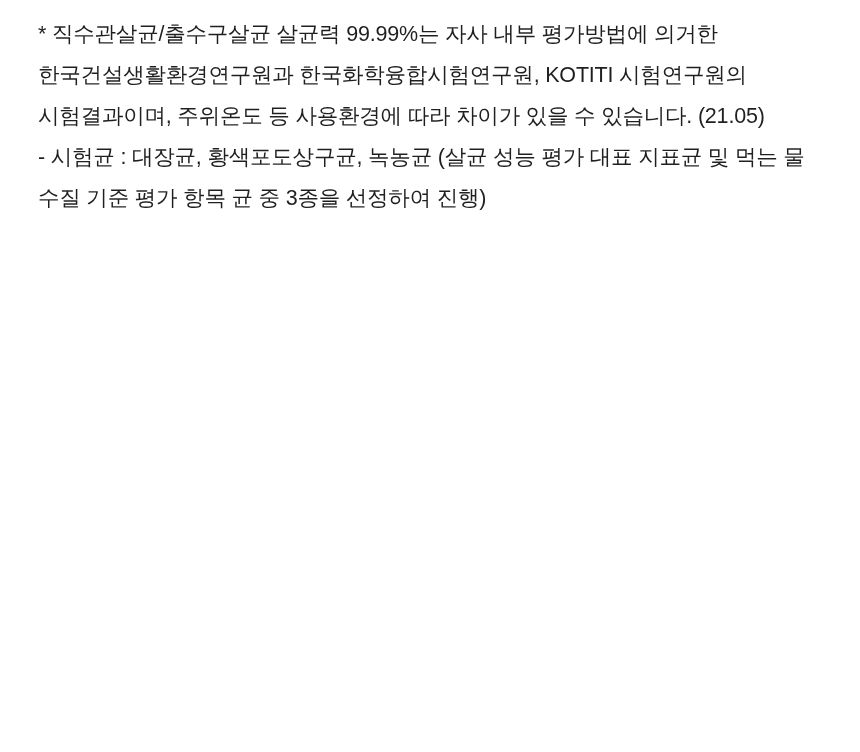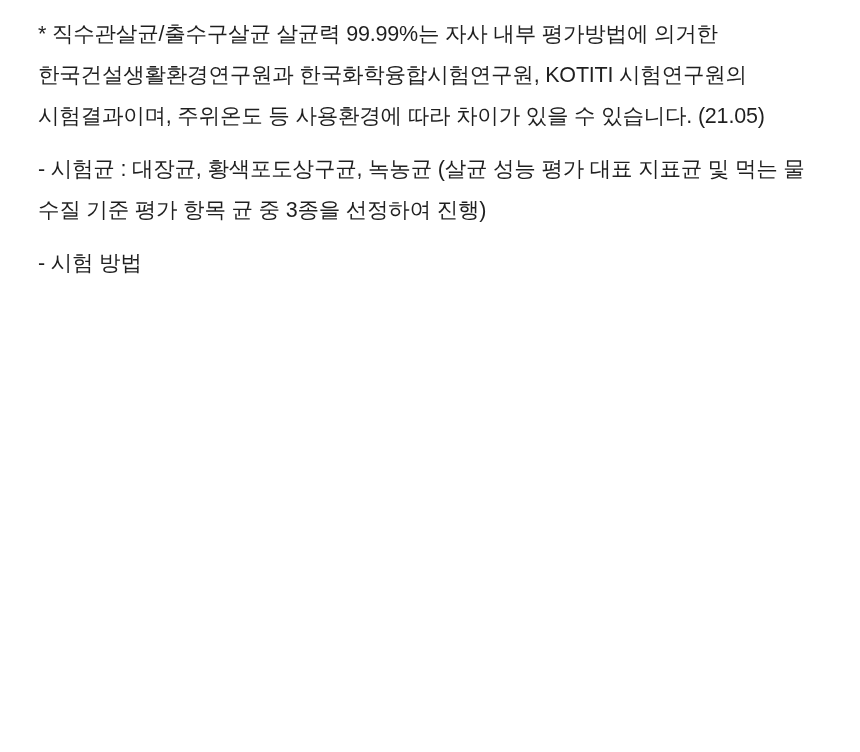--- a/index.html
+++ b/index.html
@@ -23,23 +23,22 @@
   .para {
     font-size: 21.5px;
     line-height: 41px;
     letter-spacing: -0.2px;
     color: #1f1f1f;
     margin: 0;
     white-space: pre-wrap;
     word-break: keep-all;
   }
   .para + .para {
-    margin-top: 12px;
+    margin-top: 0;
   }
 </style>
 </head>
 <body>
 
 <div class="doc">
   <p class="para">* 직수관살균/출수구살균 살균력 99.99%는 자사 내부 평가방법에 의거한 한국건설생활환경연구원과 한국화학융합시험연구원, KOTITI 시험연구원의 시험결과이며, 주위온도 등 사용환경에 따라 차이가 있을 수 있습니다. (21.05)</p>
   <p class="para">- 시험균 : 대장균, 황색포도상구균, 녹농균 (살균 성능 평가 대표 지표균 및 먹는 물 수질 기준 평가 항목 균 중 3종을 선정하여 진행)</p>
-  <p class="para">- 시험 방법</p>
 </div>
 
 </body></html>

